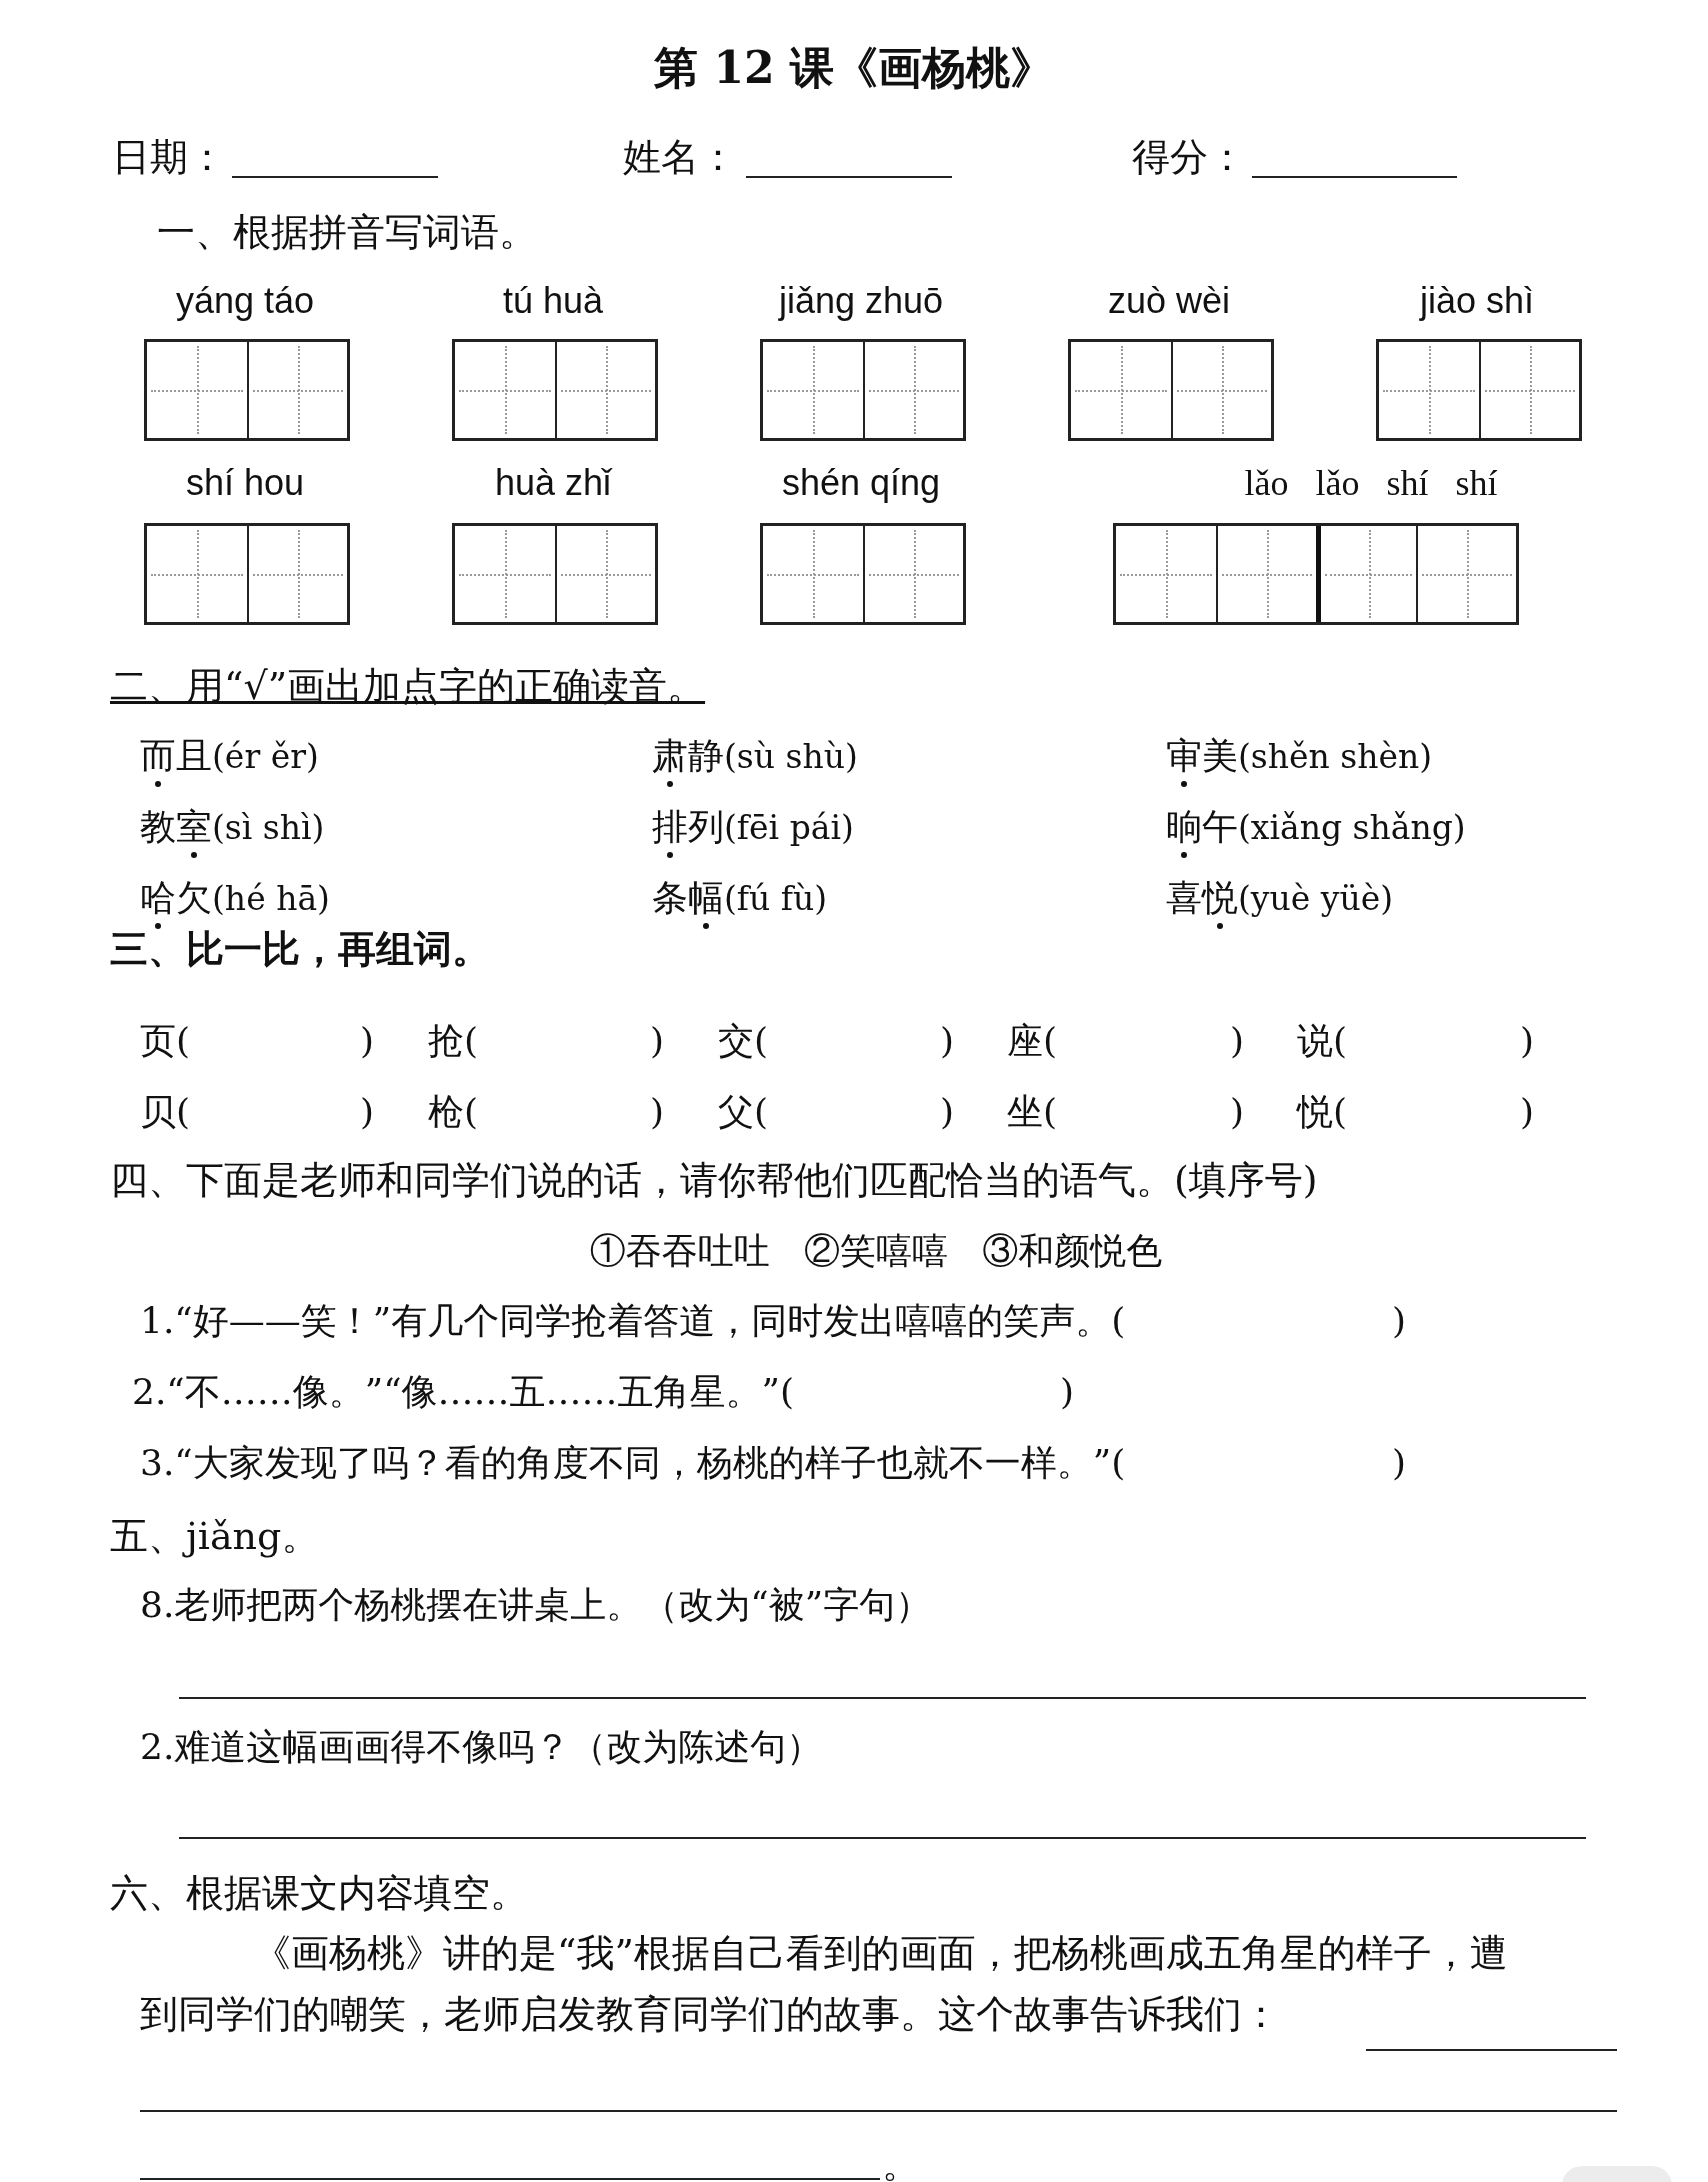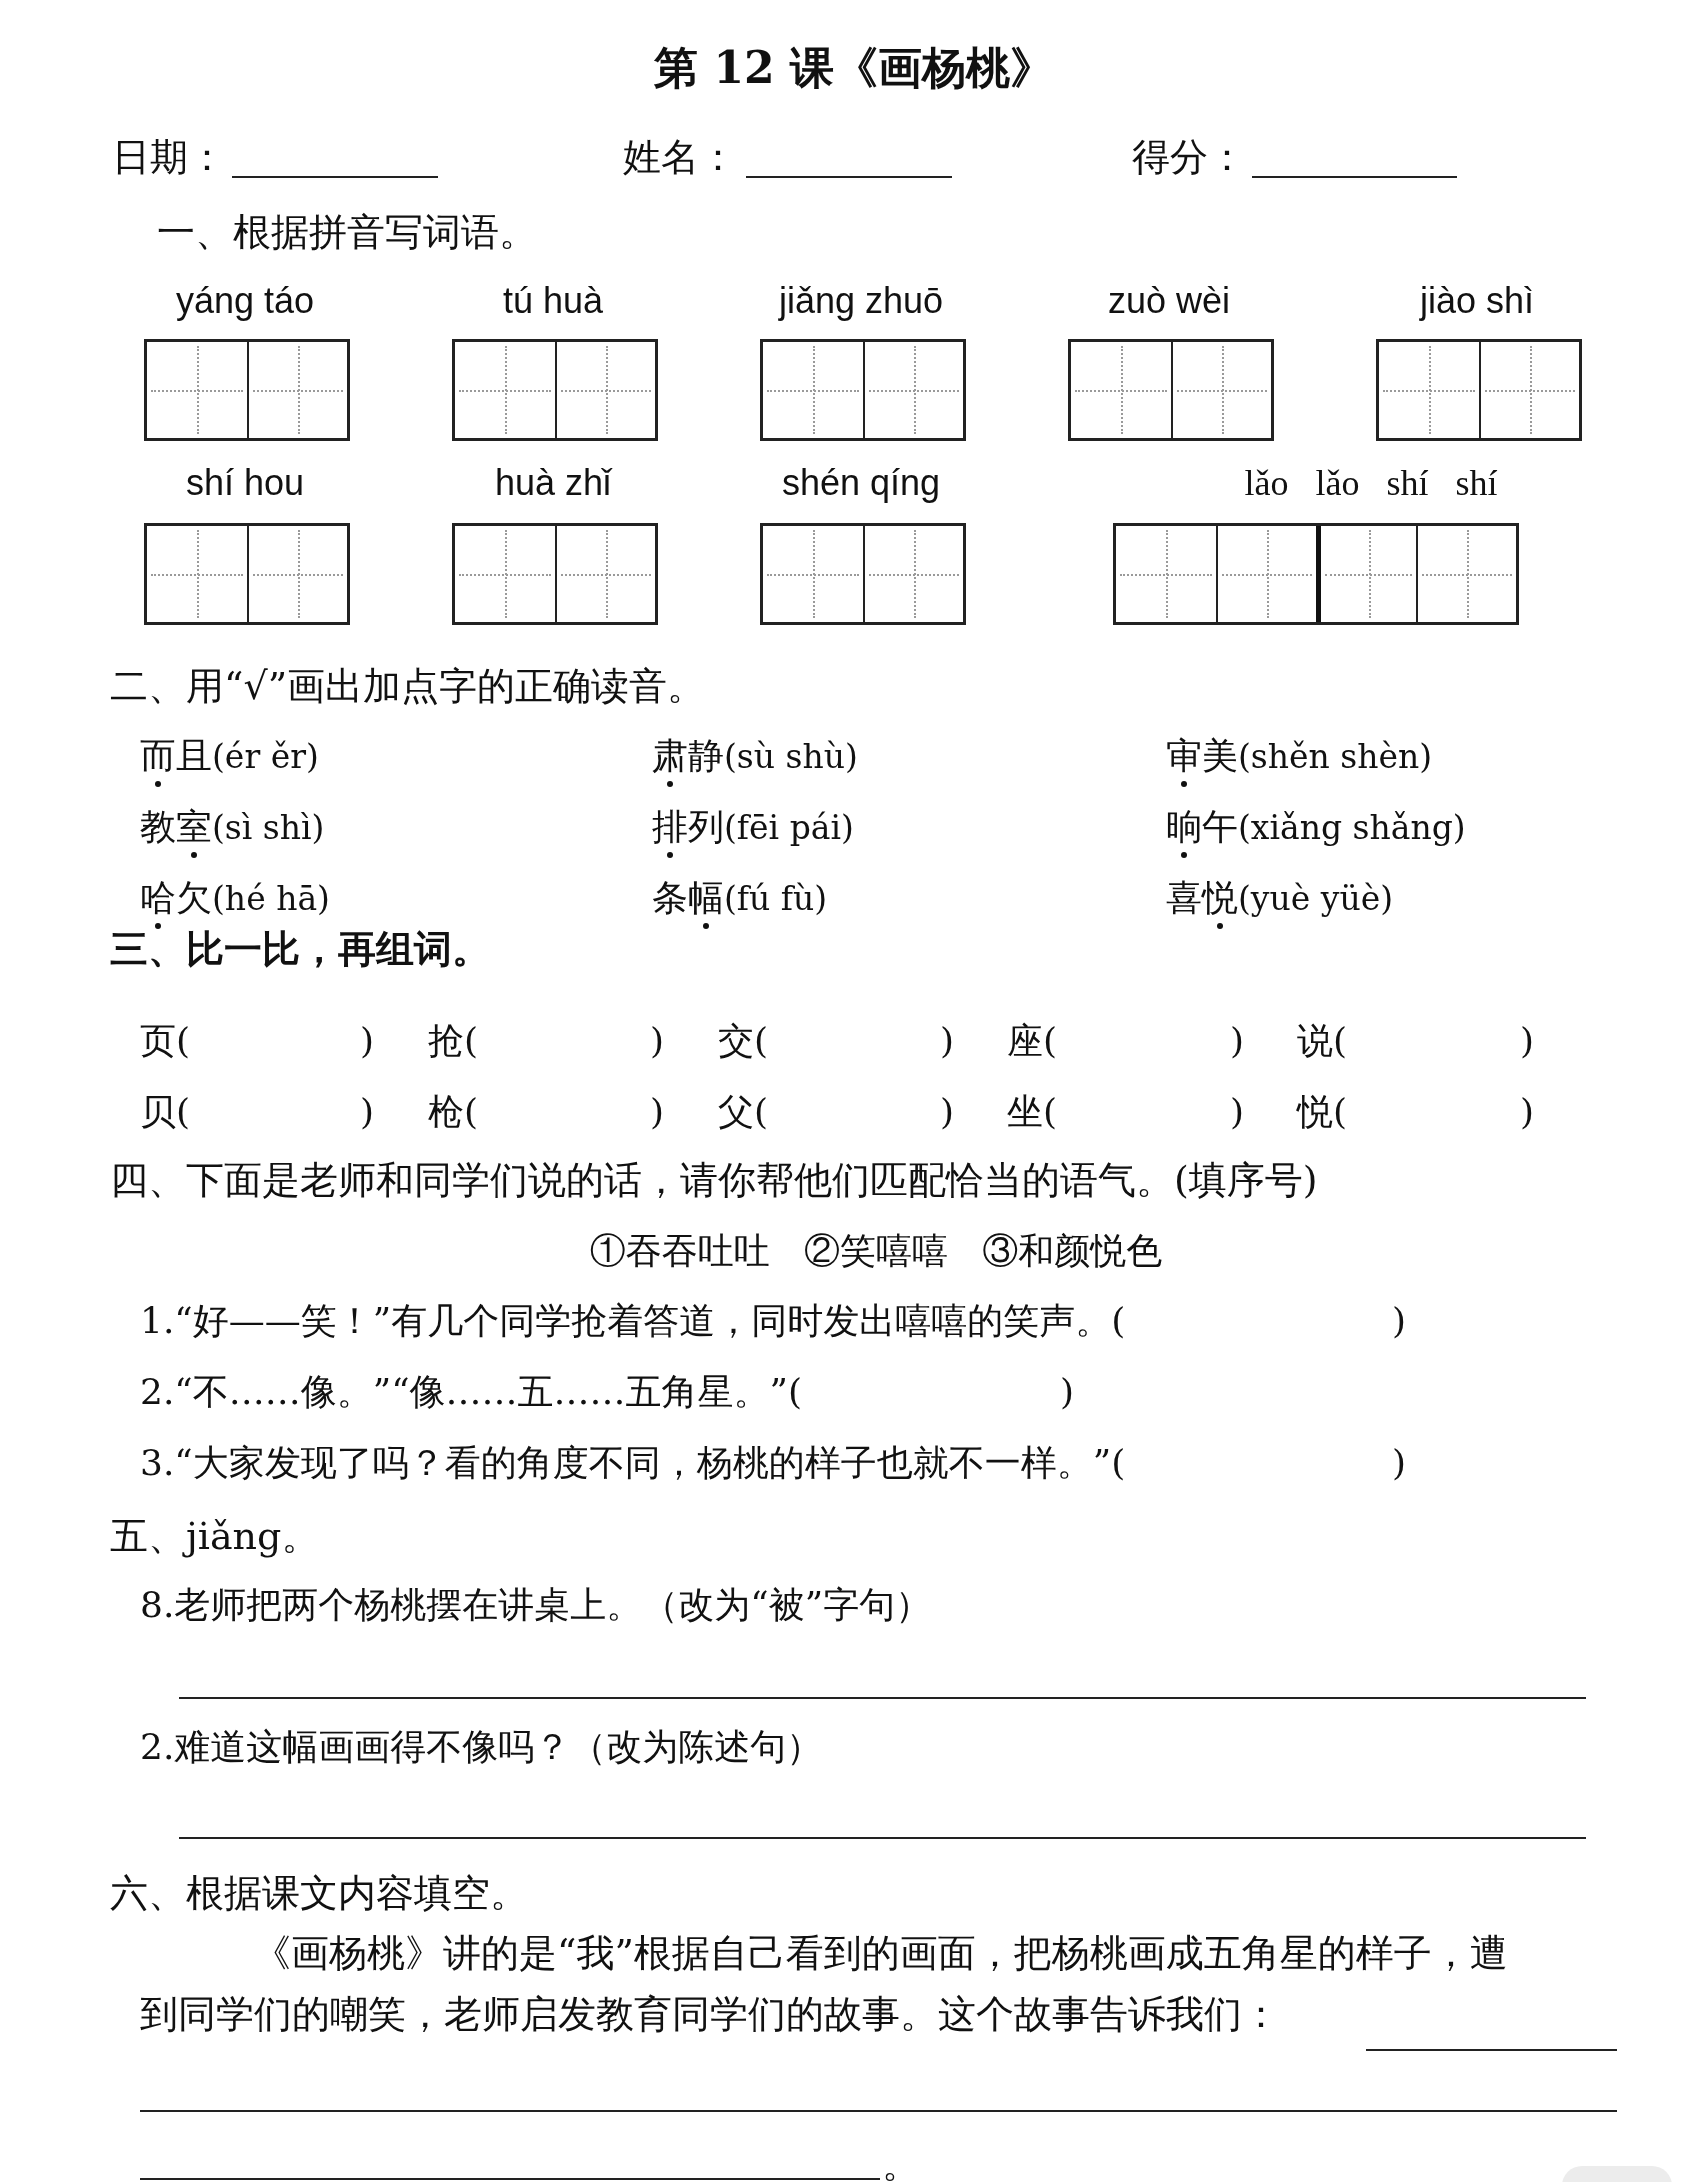--- a/index.html
+++ b/index.html
@@ -83,21 +83,21 @@
     <div class="cell"></div>
     <div class="cell"></div>
   </div>
 <div class="grid" style="left:1113px; top:523px;">
     <div class="cell"></div>
     <div class="cell"></div>
     <div class="cell thick"></div>
     <div class="cell"></div>
   </div>
 
-<div class="abs sec" style="top:661px;">二、用“√”画出加点字的正确读音。</div>
+<div class="abs sec" style="top:661px;text-decoration:underline;">二、用“√”画出加点字的正确读音。</div>
 
 <div class="abs row2" style="left:140px; top:733px;"><span class="dot">而</span><span>且</span><span class="pyin">(ér ěr)</span></div>
 <div class="abs row2" style="left:652px; top:733px;"><span class="dot">肃</span><span>静</span><span class="pyin">(sù shù)</span></div>
 <div class="abs row2" style="left:1166px; top:733px;"><span class="dot">审</span><span>美</span><span class="pyin">(shěn shèn)</span></div>
 
 <div class="abs row2" style="left:140px; top:804px;"><span>教</span><span class="dot">室</span><span class="pyin">(sì shì)</span></div>
 <div class="abs row2" style="left:652px; top:804px;"><span class="dot">排</span><span>列</span><span class="pyin">(fēi pái)</span></div>
 <div class="abs row2" style="left:1166px; top:804px;"><span class="dot">晌</span><span>午</span><span class="pyin">(xiǎng shǎng)</span></div>
 
 <div class="abs row2" style="left:140px; top:875px;"><span class="dot">哈</span><span>欠</span><span class="pyin">(hé hā)</span></div>
@@ -126,21 +126,21 @@
 <div class="abs item" style="left:1007px; top:1089px;">坐(</div>
 <div class="abs item" style="left:1230px; top:1089px;">)</div>
 <div class="abs item" style="left:1297px; top:1089px;">悦(</div>
 <div class="abs item" style="left:1520px; top:1089px;">)</div>
 
 <div class="abs sec" style="top:1155px;">四、下面是老师和同学们说的话，请你帮他们匹配恰当的语气。(填序号)</div>
 <div class="abs item" style="left:0; width:1752px; text-align:center; top:1228px; white-space:pre;">①吞吞吐吐   ②笑嘻嘻   ③和颜悦色</div>
 
 <div class="abs item" style="left:140px; top:1298px;">1.“好——笑！”有几个同学抢着答道，同时发出嘻嘻的笑声。(</div>
 <div class="abs item" style="left:1392px; top:1298px;">)</div>
-<div class="abs item" style="left:140px; top:1369px;">2.“不……像。”“像……五……五角星。”(</div>
+<div class="abs item" style="left:132px; top:1369px;">2.“不……像。”“像……五……五角星。”(</div>
 <div class="abs item" style="left:1060px; top:1369px;">)</div>
 <div class="abs item" style="left:140px; top:1440px;">3.“大家发现了吗？看的角度不同，杨桃的样子也就不一样。”(</div>
 <div class="abs item" style="left:1392px; top:1440px;">)</div>
 
 <div class="abs sec" style="top:1511px;">五、jiǎng。</div>
 <div class="abs item" style="left:140px; top:1582px;">8.老师把两个杨桃摆在讲桌上。（改为“被”字句）</div>
 <div class="uline" style="left:179px; width:1407px; top:1697px;"></div>
 <div class="abs item" style="left:140px; top:1724px;">2.难道这幅画画得不像吗？（改为陈述句）</div>
 <div class="uline" style="left:179px; width:1407px; top:1837px;"></div>
 

